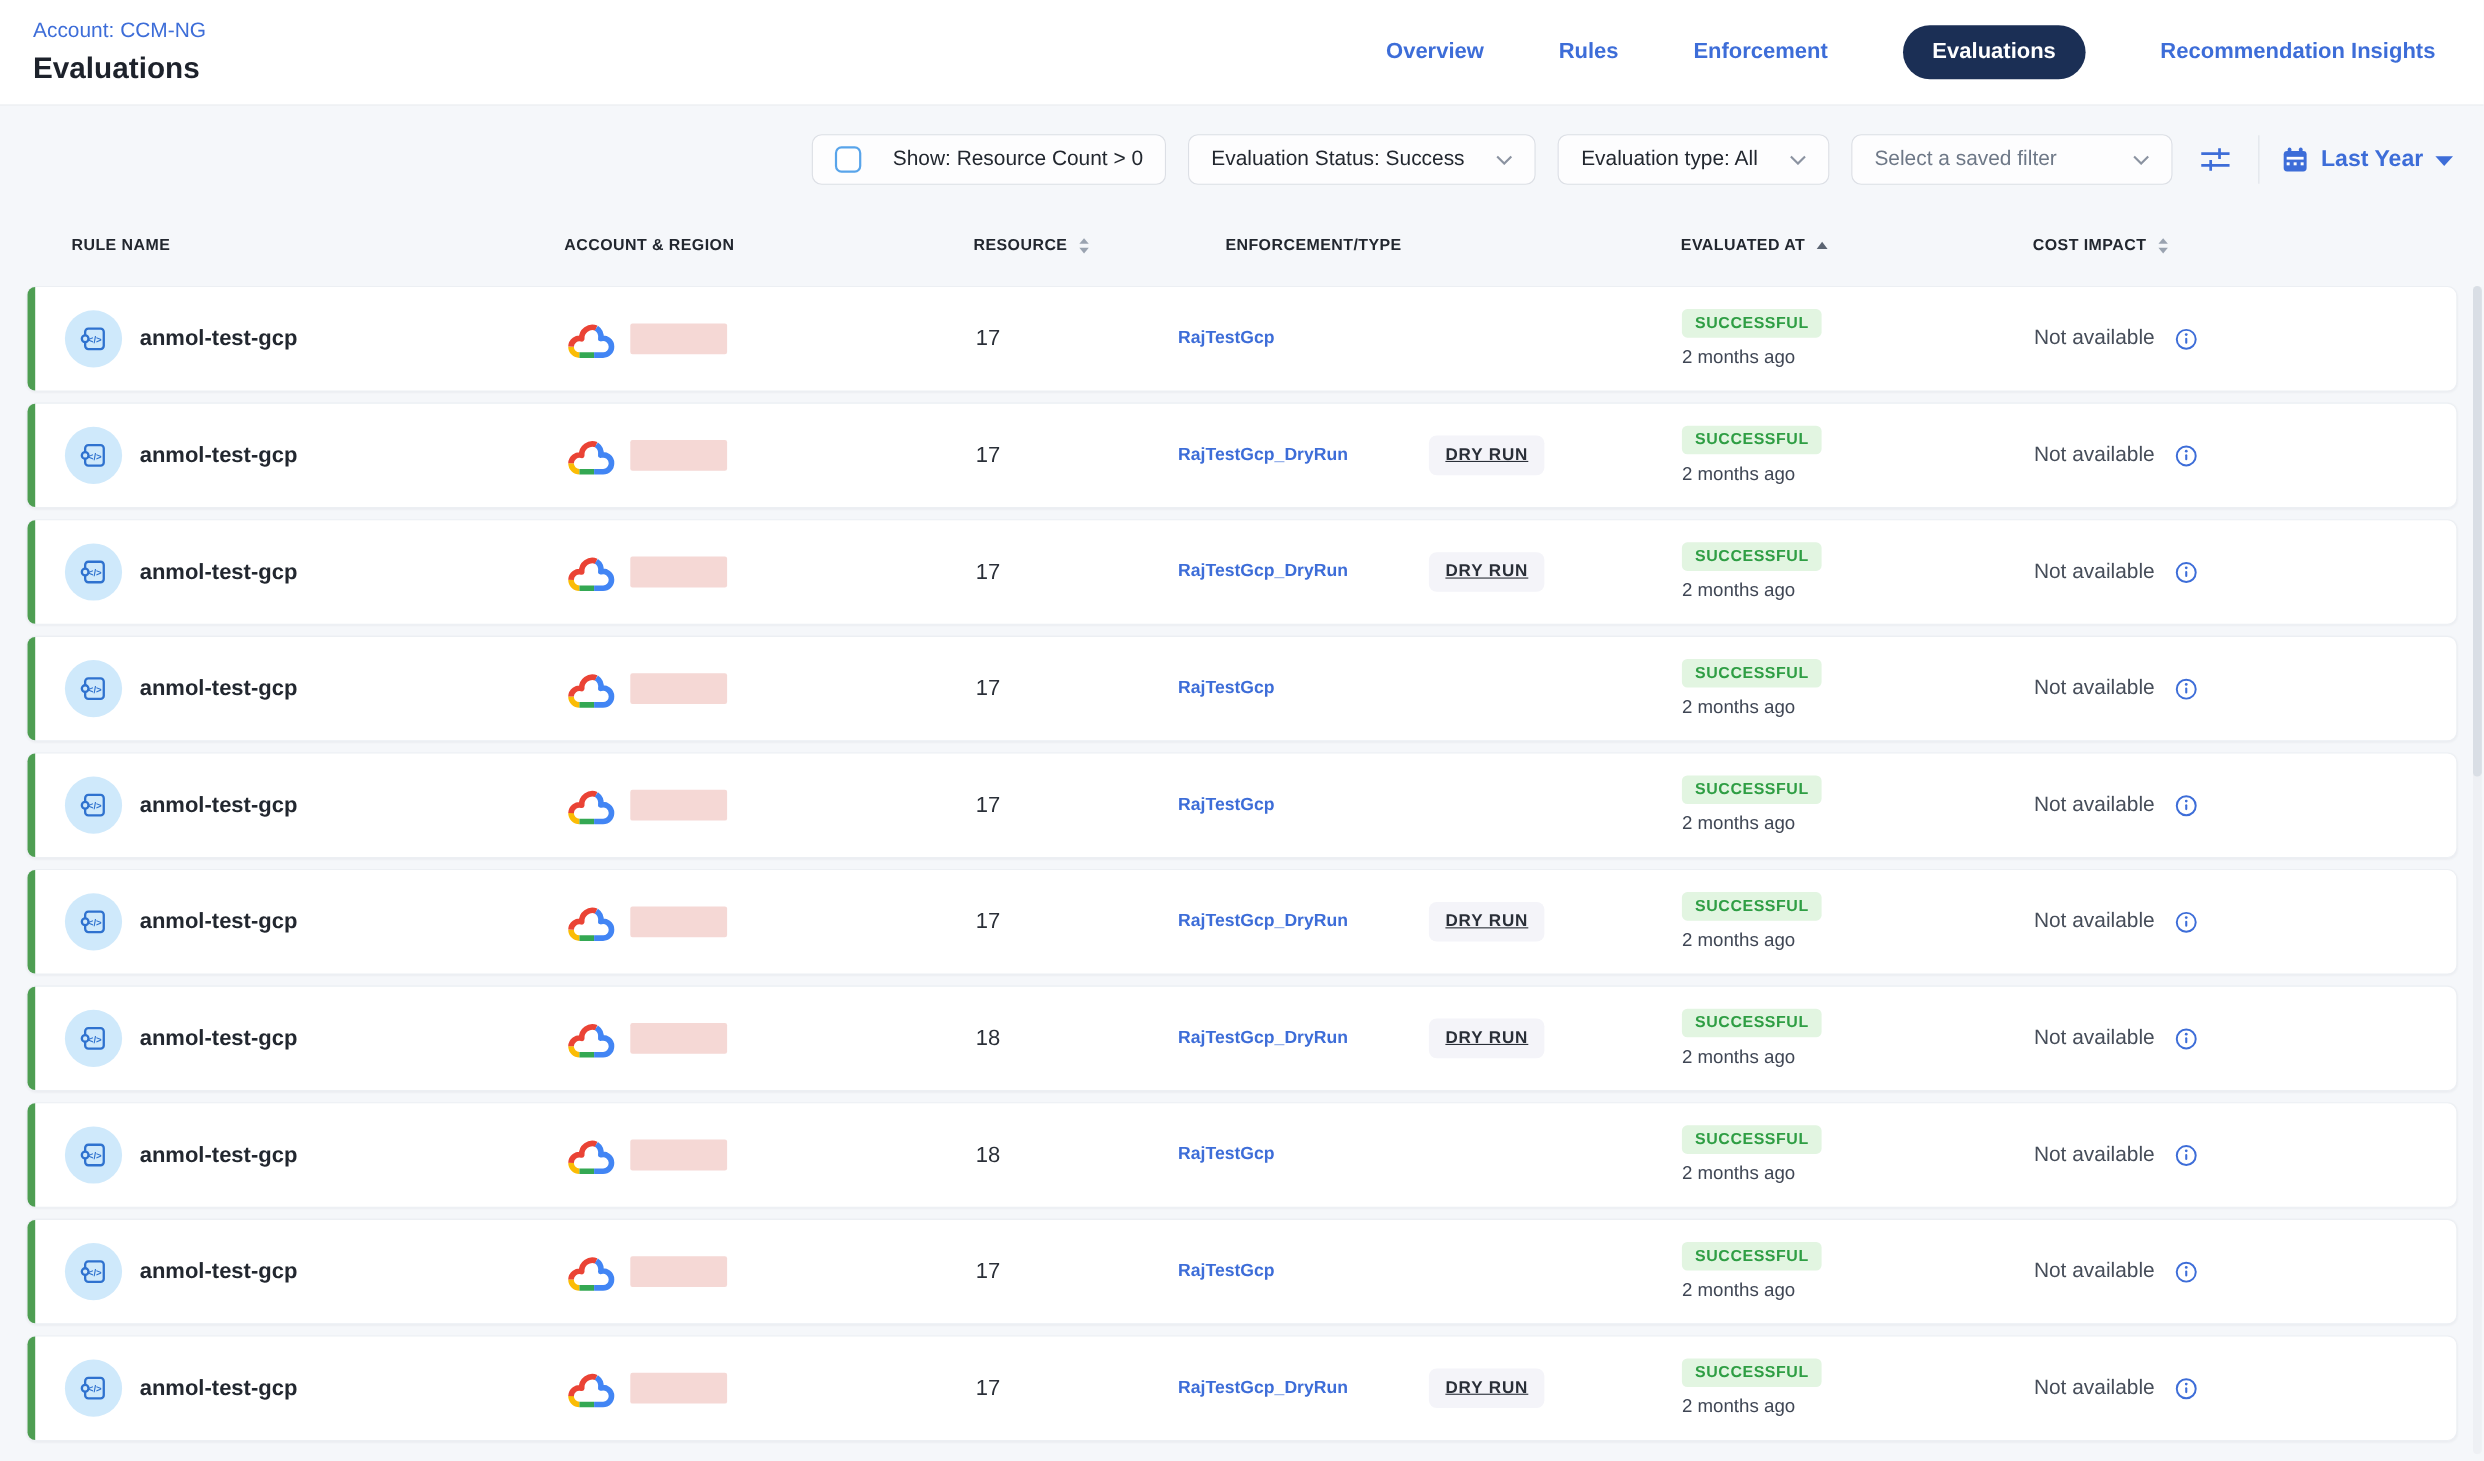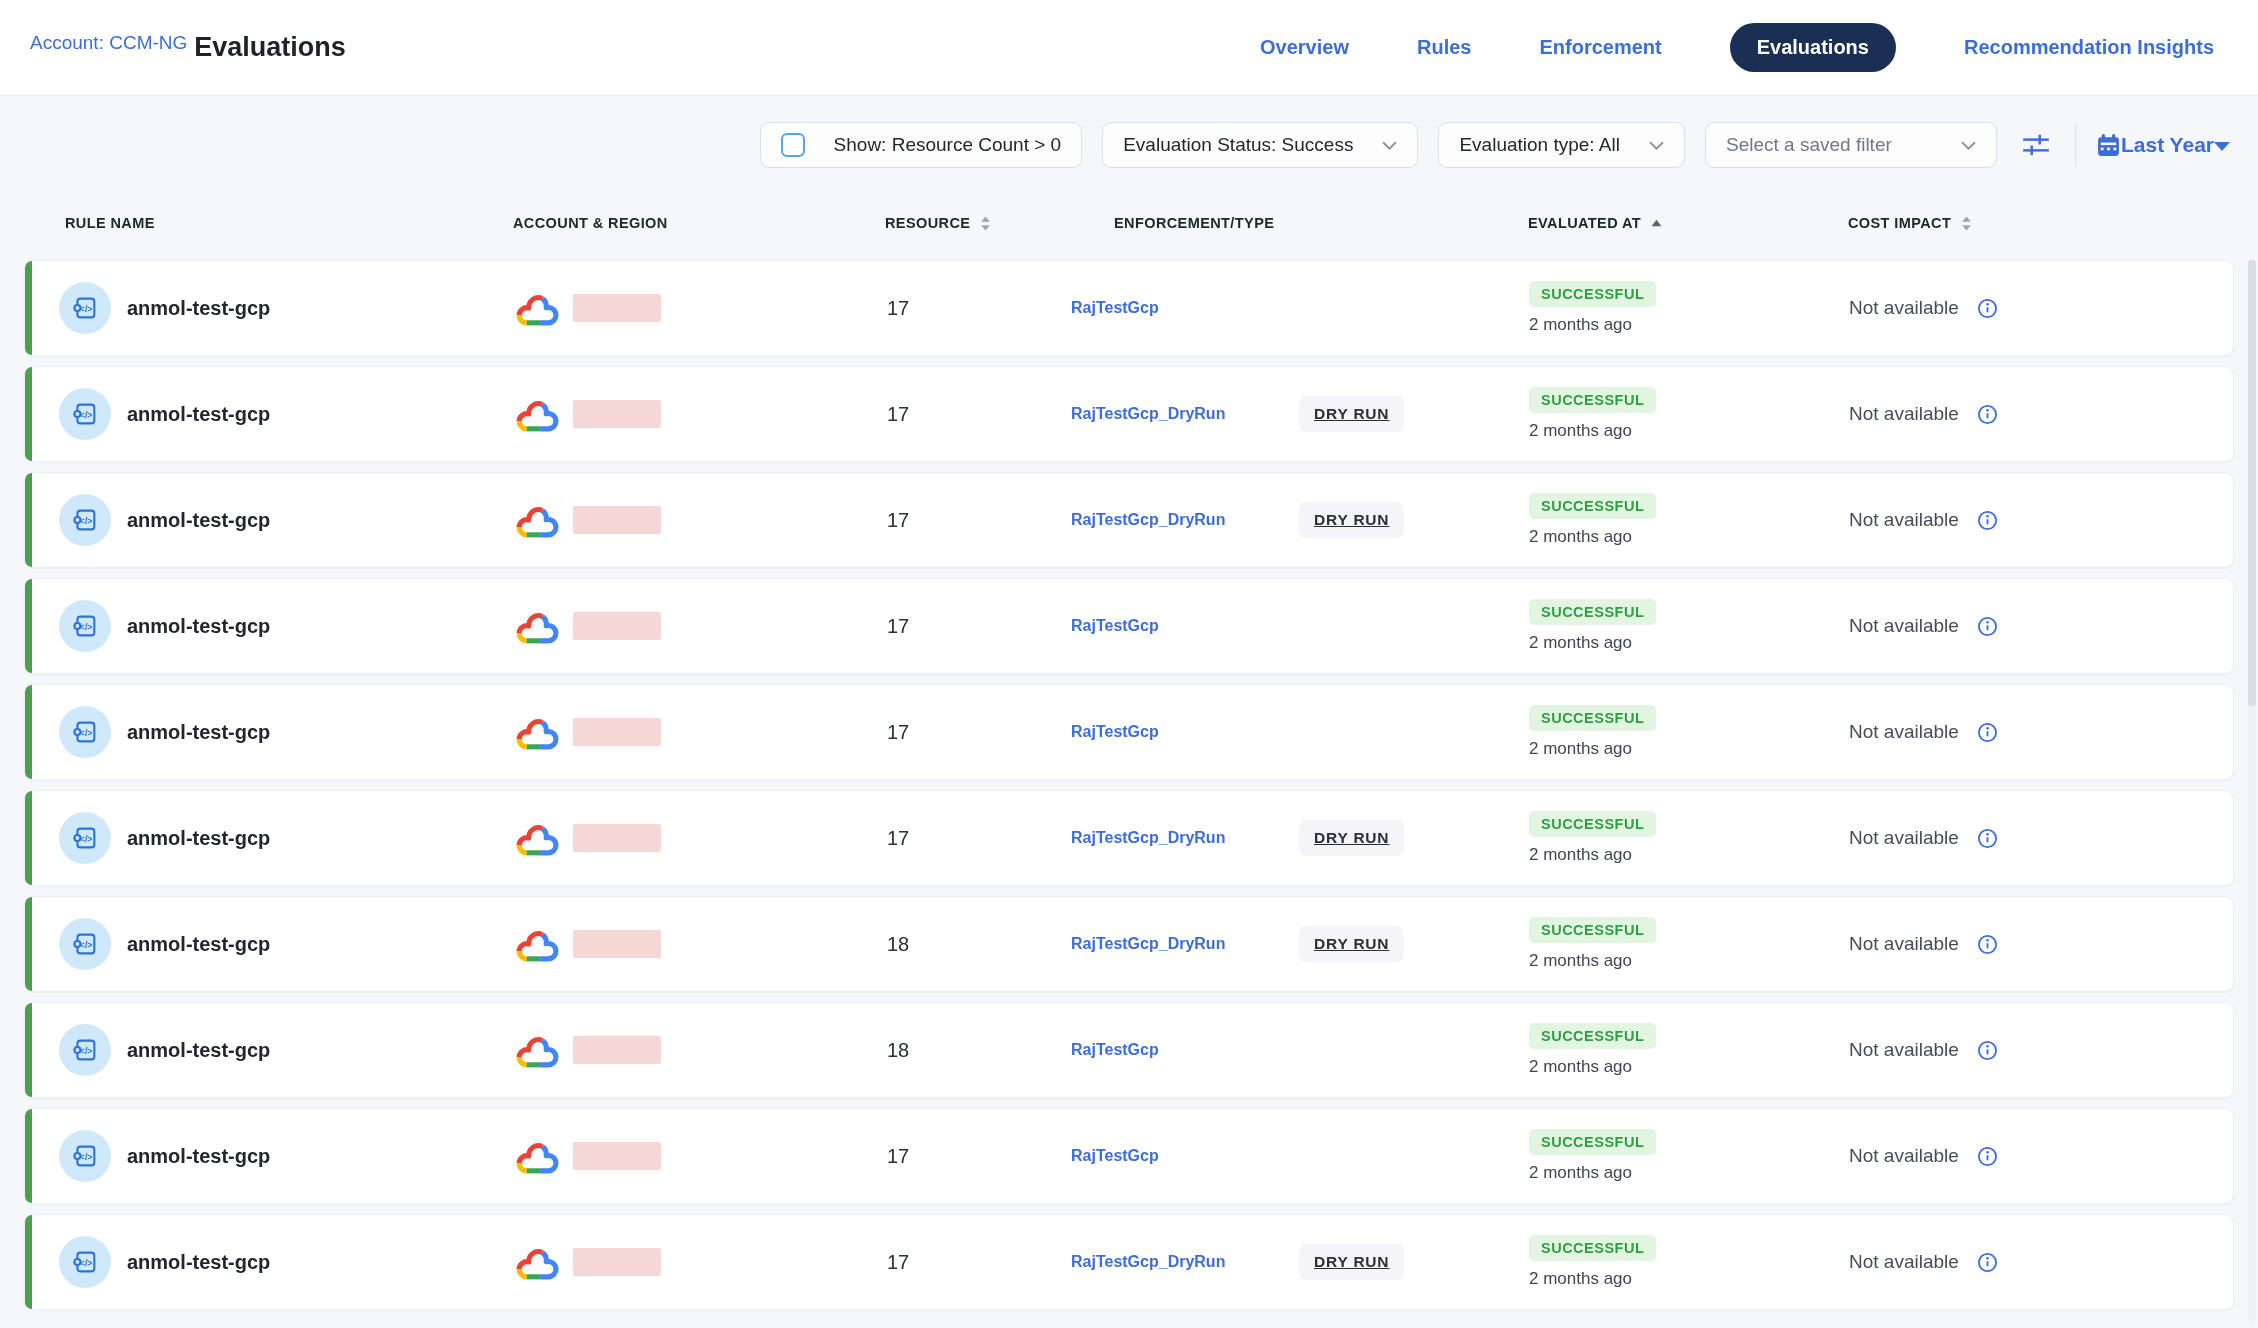--- a/index.html
+++ b/index.html
@@ -10,21 +10,21 @@
     font-family:"Liberation Sans","DejaVu Sans",sans-serif;
     color:#22272f;
   }
 
   
   .page-header {
     height:96px; background:#ffffff; border-bottom:1px solid #e6e9ee;
     display:flex; justify-content:space-between; align-items:center;
     padding:0 44px 0 30px;
   }
-  .header-left { display:flex; flex-direction:row; gap:7px; }
+  .header-left { display:flex; flex-direction:column; gap:7px; }
   .account-link { color:#3d6dd8; font-size:19px; cursor:pointer; }
   .page-title { font-size:27px; font-weight:bold; color:#1d222b; }
 
   .top-nav { display:flex; align-items:center; gap:68px; }
   .nav-item { color:#3d6dd8; font-size:20px; font-weight:bold; cursor:pointer; white-space:nowrap; }
   .nav-item.active {
     background:#1b2f55; color:#ffffff; padding:13px 27px; border-radius:30px;
   }
 
   
@@ -37,21 +37,21 @@
     height:46px; display:flex; align-items:center; gap:29px;
     padding:0 20px; font-size:19px; color:#22272f; cursor:pointer; white-space:nowrap;
   }
   .checkbox-box {
     width:24px; height:24px; border:2.5px solid #58a4ea; border-radius:6px; background:#fff;
   }
   .chip .placeholder { color:#6e7887; }
   .saved-filter-chip { width:292px; justify-content:space-between; }
   .icon-btn { display:flex; align-items:center; cursor:pointer; padding:4px; }
   .v-divider { width:1px; height:44px; background:#dfe3e9; }
-  .date-range { display:flex; align-items:center; color:#3d6dd8; font-size:21px; font-weight:bold; cursor:pointer; }
+  .date-range { display:flex; align-items:center; gap:11px; color:#3d6dd8; font-size:21px; font-weight:bold; cursor:pointer; }
   .tri-down { width:0; height:0; border-left:8px solid transparent; border-right:8px solid transparent; border-top:9px solid #3d6dd8; margin-top:3px; }
 
   
   .grid-cols {
     display:grid;
     grid-template-columns:486px 370px 185px 460px 320px 1fr;
     align-items:center;
   }
   .table-header { margin:4px 24px 0; height:54px; }
   .th {

